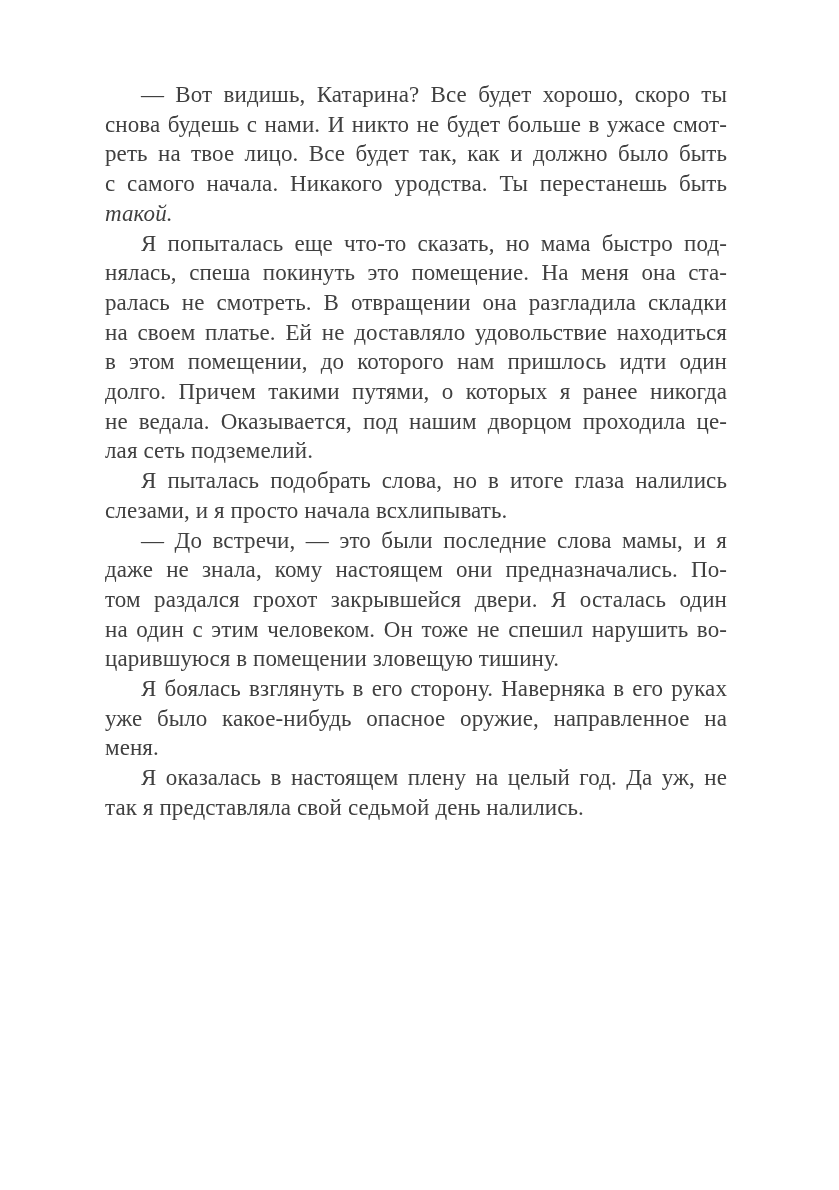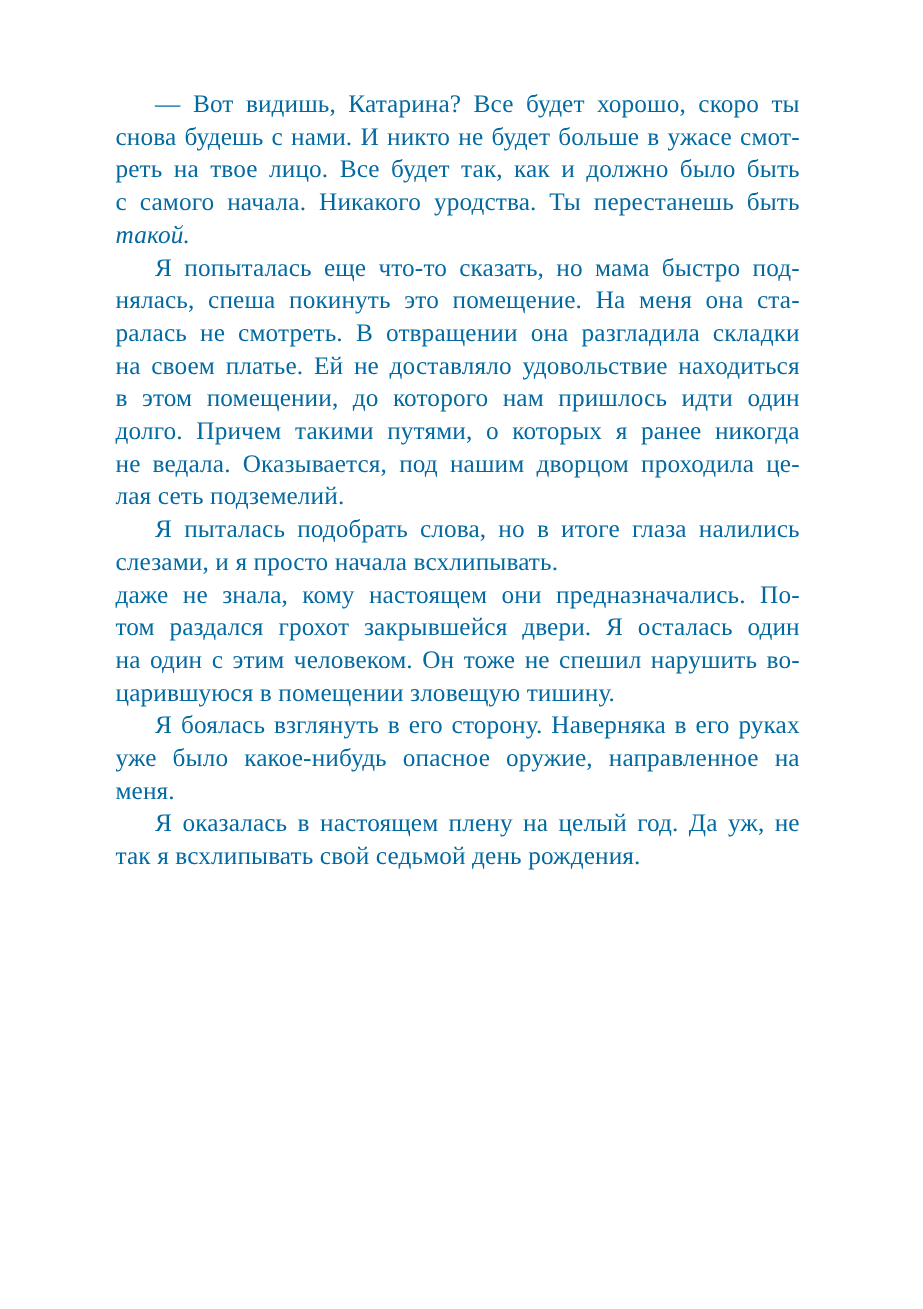--- a/index.html
+++ b/index.html
@@ -13,21 +13,21 @@
     height: 1190px;
     background: #ffffff;
     overflow: hidden;
     font-family: "Liberation Serif", "DejaVu Serif", serif;
   }
   .text-block {
     position: absolute;
     left: 105px;
     top: 80px;
     width: 622px;
-    color: #0369a1;
+    color: #404040;
     font-size: 23px;
     line-height: 29.7px;
     letter-spacing: 0.1px;
   }
   .para {
     margin: 0;
     padding: 0;
   }
   .line {
     text-align: justify;
@@ -66,28 +66,29 @@
         <div class="line">в этом помещении, до которого нам пришлось идти один</div>
         <div class="line">долго. Причем такими путями, о которых я ранее никогда</div>
         <div class="line">не ведала. Оказывается, под нашим дворцом проходила це-</div>
         <div class="line last">лая сеть подземелий.</div>
       </div>
       <div class="para">
         <div class="line first">Я пыталась подобрать слова, но в итоге глаза налились</div>
         <div class="line last">слезами, и я просто начала всхлипывать.</div>
       </div>
       <div class="para">
+        <div class="line first">— До встречи, — это были последние слова мамы, и я</div>
         <div class="line">даже не знала, кому настоящем они предназначались. По-</div>
         <div class="line">том раздался грохот закрывшейся двери. Я осталась один</div>
         <div class="line">на один с этим человеком. Он тоже не спешил нарушить во-</div>
         <div class="line last">царившуюся в помещении зловещую тишину.</div>
       </div>
       <div class="para">
         <div class="line first">Я боялась взглянуть в его сторону. Наверняка в его руках</div>
         <div class="line">уже было какое-нибудь опасное оружие, направленное на</div>
         <div class="line last">меня.</div>
       </div>
       <div class="para">
         <div class="line first">Я оказалась в настоящем плену на целый год. Да уж, не</div>
-        <div class="line last">так я всхлипывать свой седьмой день рождения.</div>
+        <div class="line last">так я представляла свой седьмой день налились.</div>
       </div>
     </div>
 </div>
 
 </body></html>

